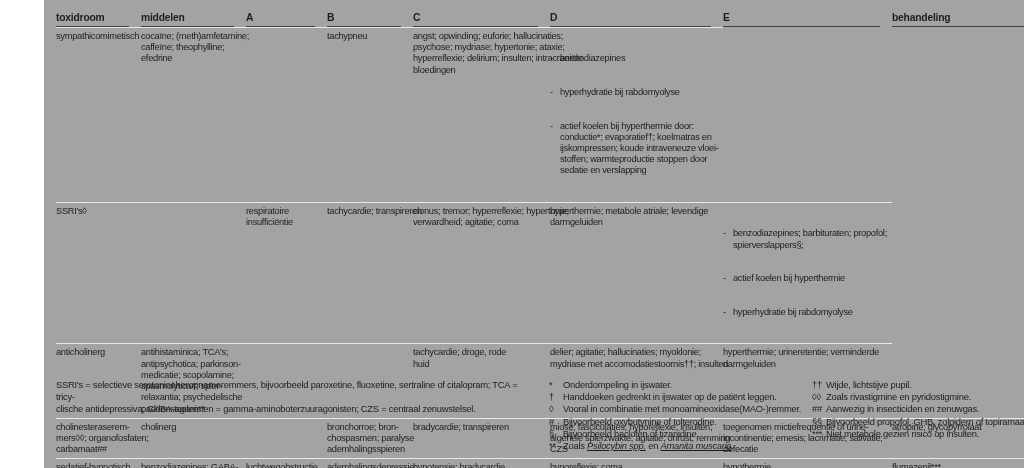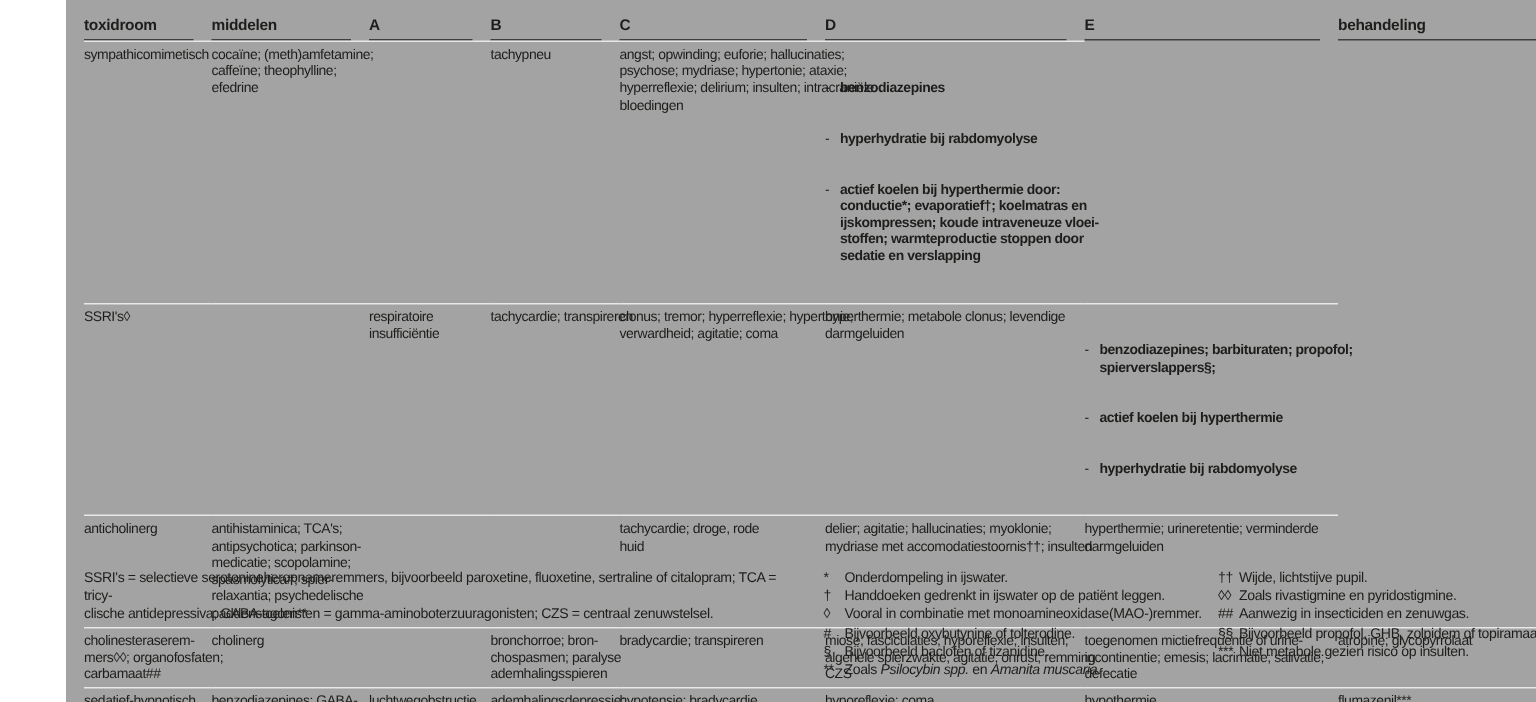--- a/index.html
+++ b/index.html
@@ -32,30 +32,30 @@
     letter-spacing:-0.3px;
     white-space:pre;
     padding:3px 8px 3px 0;
     overflow:visible;
   }
   .row .cell{border-top:1px solid rgba(255,255,255,0.75);}
   .row:first-of-type .cell{border-top:none;}
   .row:last-of-type .cell{border-bottom:1px solid rgba(255,255,255,0.85);}
   .t-item{display:flex;align-items:flex-start;}
   .t-item .dash{width:10px;flex:0 0 10px;}
-  .t-text{white-space:pre;font-weight:bold;}
+  .t-text{white-space:pre;}
   .footnotes{position:absolute;top:379px;left:0;width:1024px;font-size:9.4px;line-height:12.2px;letter-spacing:-0.25px;}
   .fn-abbrev{position:absolute;left:12px;top:0;width:470px;white-space:pre-line;}
   .fn-col{position:absolute;top:0;}
   .fn-col1{left:505px;width:255px;}
   .fn-col2{left:768px;width:250px;}
   .fn-line{display:flex;align-items:flex-start;}
   .fn-sym{flex:0 0 14px;width:14px;}
   .fn-txt{flex:1;}
-  i{font-style:italic;}
+  i{font-style:italic;text-decoration:underline;}
 </style>
 </head>
 <body>
 
 <div class="page">
 
   <div class="tbl">
 
     <div class="hrow">
       <div class="hcell">
@@ -107,21 +107,21 @@
     </div>
 
     <div class="row">
       <div class="cell">SSRI's◊</div>
       <div class="cell"></div>
       <div class="cell">respiratoire
 insufficiëntie</div>
       <div class="cell">tachycardie; transpireren</div>
       <div class="cell">clonus; tremor; hyperreflexie; hypertonie;
 verwardheid; agitatie; coma</div>
-      <div class="cell">hyperthermie; metabole clonus; levendige
+      <div class="cell">hyperthermie; metabole atriale; levendige
 darmgeluiden</div>
       <div class="cell">
         <div class="t-item"><span class="dash">-</span><span class="t-text">benzodiazepines; barbituraten; propofol;
 spierverslappers§;</span></div>
         <div class="t-item"><span class="dash">-</span><span class="t-text">actief koelen bij hyperthermie</span></div>
         <div class="t-item"><span class="dash">-</span><span class="t-text">hyperhydratie bij rabdomyolyse</span></div>
       </div>
     </div>
 
     <div class="row">

